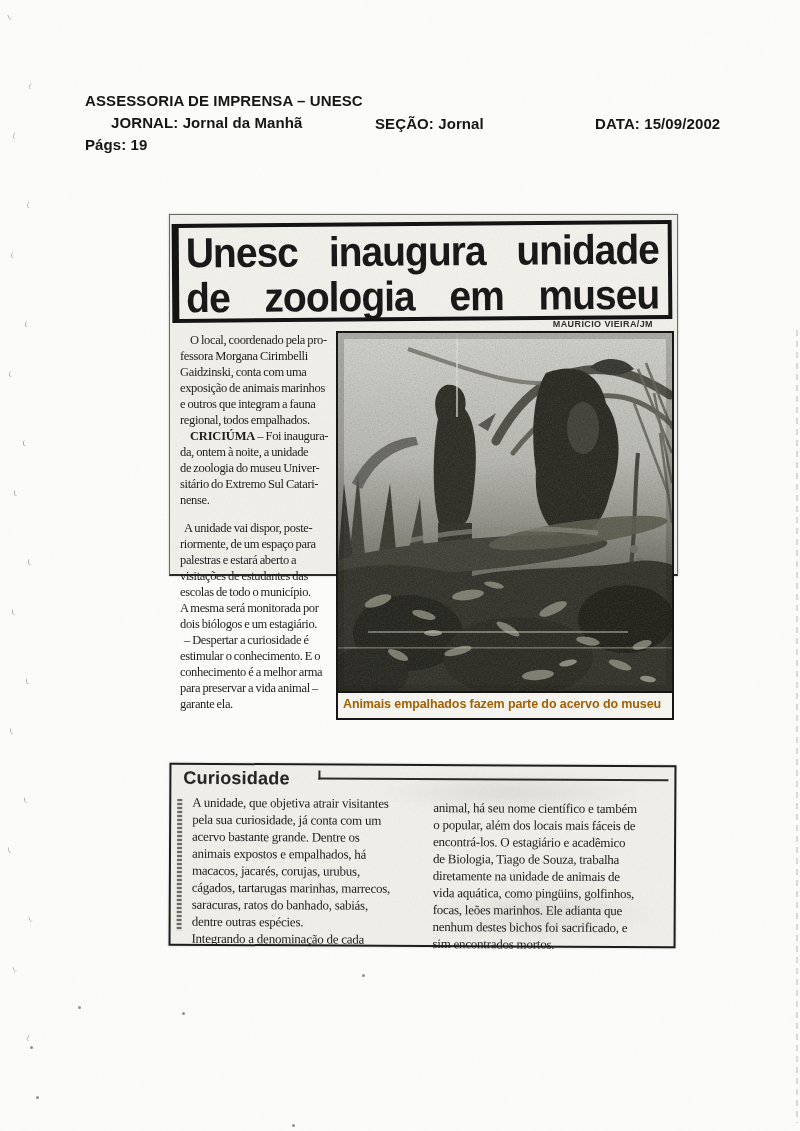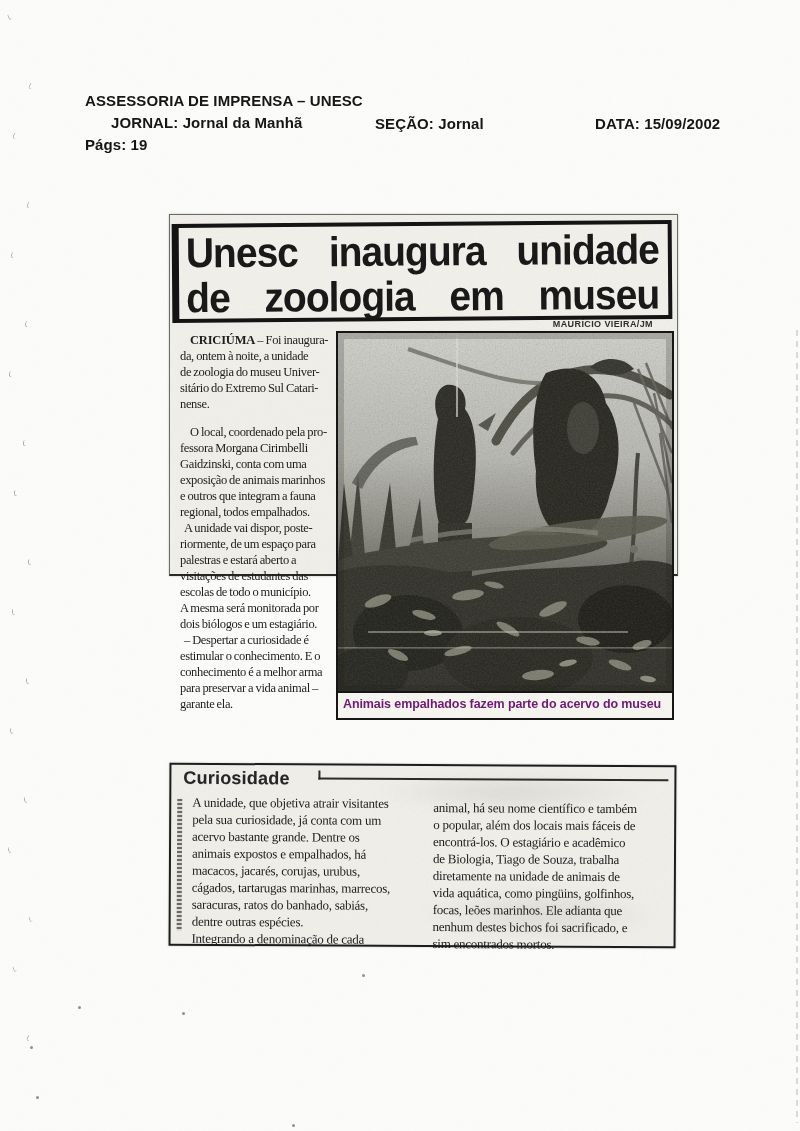--- a/index.html
+++ b/index.html
@@ -45,21 +45,21 @@
   }
   .photo-frame {
     position:absolute; left:166px; top:116px; width:338px; height:362px;
     border:2px solid #161616; background:#9b9b93; margin:0;
   }
   .photo-frame svg { display:block; width:100%; height:100%; }
   .photo-caption {
     position:absolute; left:166px; top:478px; width:338px; height:27px;
     border:2px solid #161616; border-top:none; background:#f6f5f0;
     font-family:"Liberation Sans", sans-serif; font-weight:700;
-    font-size:12.5px; line-height:23px; letter-spacing:-.1px; color:#701a75;
+    font-size:12.5px; line-height:23px; letter-spacing:-.1px; color:#a16207;
     padding-left:5px; white-space:nowrap; overflow:hidden;
   }
   .article-col { position:absolute; left:10px; top:117px; width:158px; }
   .para {
     margin:0; white-space:pre; overflow:visible;
     font-family:"Liberation Serif", serif; font-size:12.5px; line-height:16px;
     letter-spacing:-.35px; word-spacing:-.5px; color:#1d1d1d;
   }
   .para b { font-weight:700; letter-spacing:-.2px; }
   .indent { text-indent:10px; }
@@ -245,31 +245,31 @@
 
         <rect width="334" height="358" filter="url(#gr)" opacity=".45" style="mix-blend-mode:multiply"></rect>
         <rect width="334" height="358" filter="url(#gr)" opacity=".18" style="mix-blend-mode:screen"></rect>
         <rect x="3" y="3" width="328" height="352" fill="none" stroke="#1c1c14" stroke-width="6" opacity=".2"></rect>
       </svg>
     </figure>
 
     <div class="photo-caption">Animais empalhados fazem parte do acervo do museu</div>
 
     <div class="article-col">
-      <p class="para indent gap-after"><b>CRICIÚMA</b><span> – Foi inaugura-
-da, ontem à noite, a unidade
-de zoologia do museu Univer-
-sitário do Extremo Sul Catari-
-nense.</span></p>
       <p class="para indent">O local, coordenado pela pro-
 fessora Morgana Cirimbelli
 Gaidzinski, conta com uma
 exposição de animais marinhos
 e outros que integram a fauna
 regional, todos empalhados.</p>
+      <p class="para indent gap-after"><b>CRICIÚMA</b><span> – Foi inaugura-
+da, ontem à noite, a unidade
+de zoologia do museu Univer-
+sitário do Extremo Sul Catari-
+nense.</span></p>
       <p class="para indent-sm">A unidade vai dispor, poste-
 riormente, de um espaço para
 palestras e estará aberto a
 visitações de estudantes das
 escolas de todo o município.
 A mesma será monitorada por
 dois biólogos e um estagiário.</p>
       <p class="para indent-sm">– Despertar a curiosidade é
 estimular o conhecimento. E o
 conhecimento é a melhor arma

